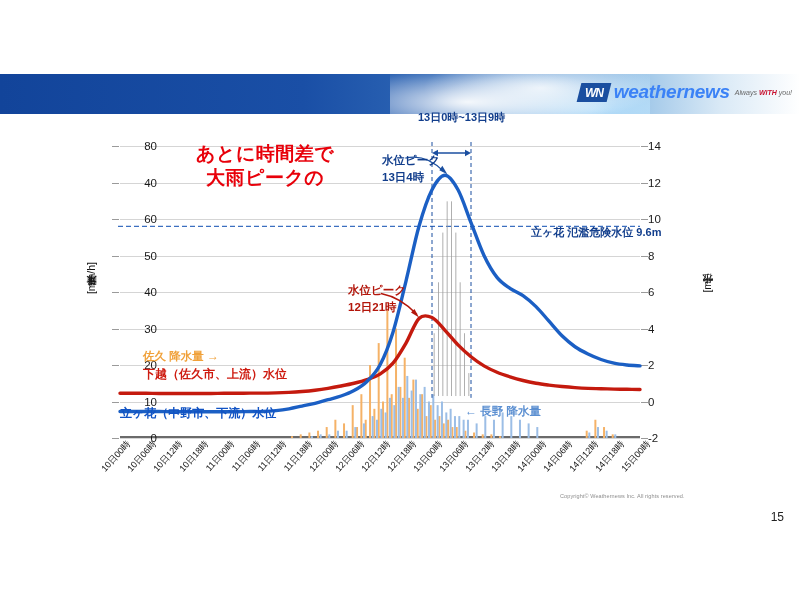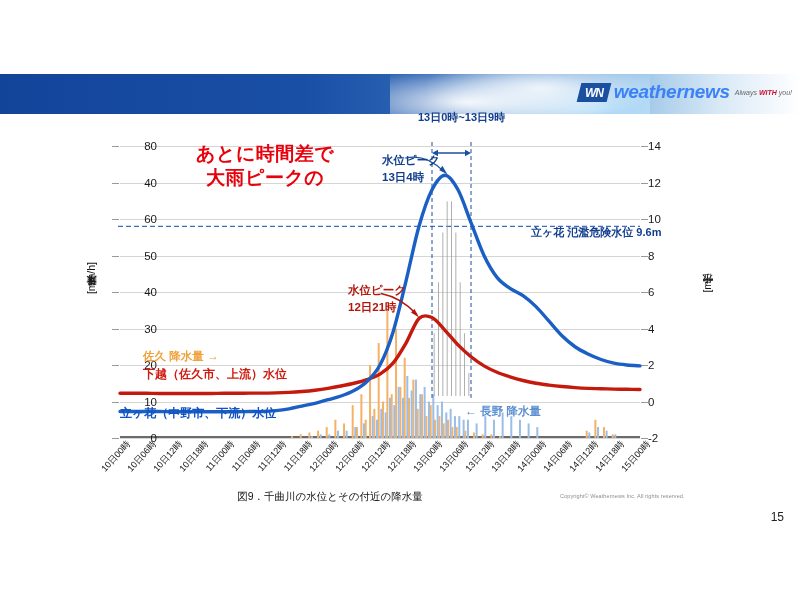--- a/index.html
+++ b/index.html
@@ -298,18 +298,17 @@
 
   <div class="ann danger-label">立ヶ花 氾濫危険水位 9.6m</div>
 
   <div class="ann saku-label"><span>佐久 降水量</span><span class="arrow-small" style="position:relative;">&nbsp;→</span></div>
   <div class="ann nagano-label"><span class="arrow-small" style="position:relative;">←&nbsp;</span><span>長野 降水量</span></div>
 
   <div class="ann legend-red">下越（佐久市、上流）水位</div>
   <div class="ann legend-blue">立ヶ花（中野市、下流）水位</div>
 
   <div class="caption">
-    <div>図9．千曲川の水位とその付近の降水量</div>
   </div>
   <div class="copyright">Copyright© Weathernews Inc. All rights reserved.</div>
   <div class="pageno">15</div>
 
 </div>
 
 </body></html>

